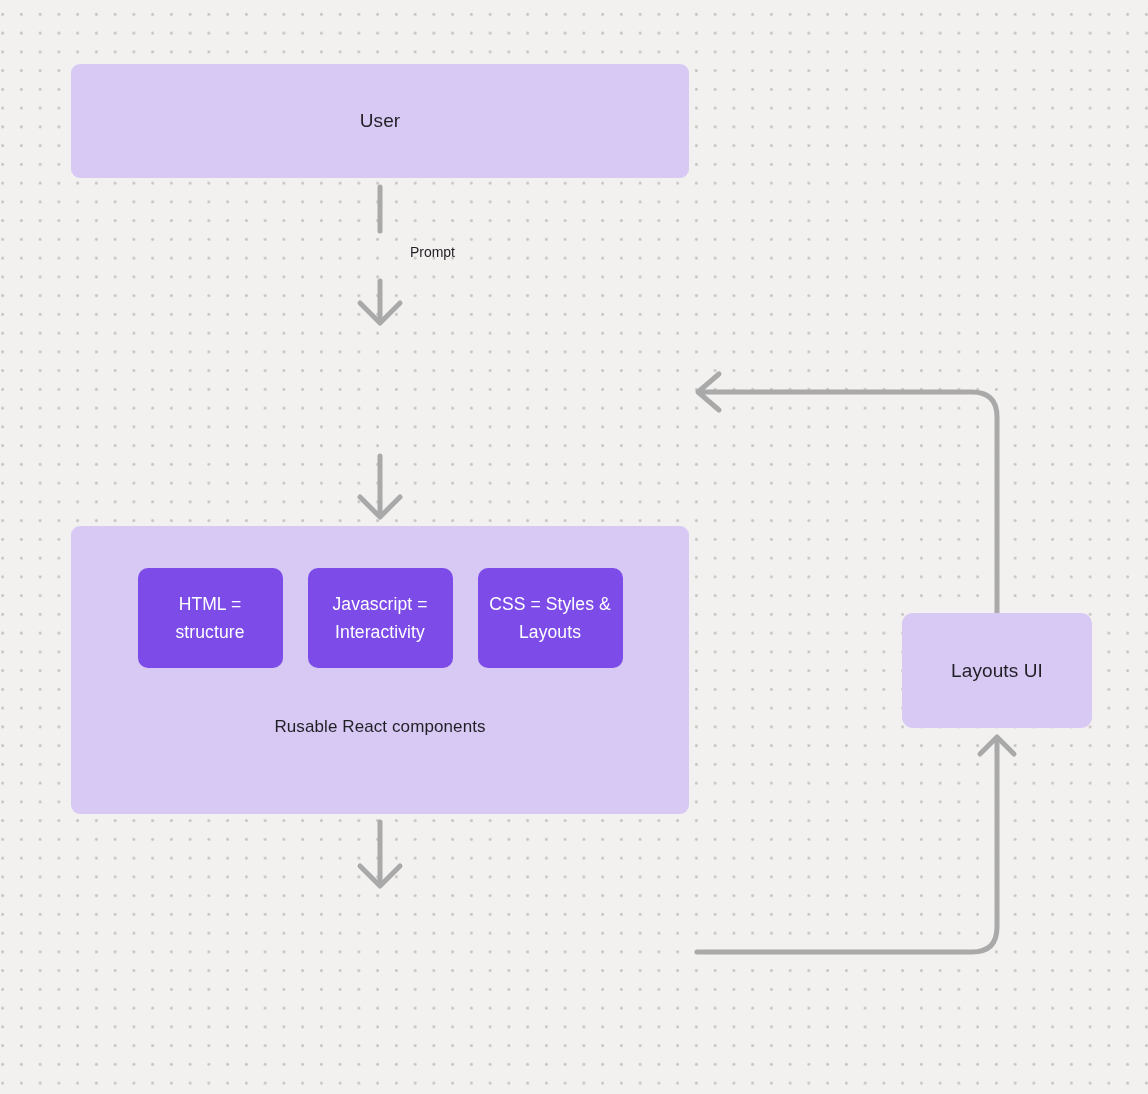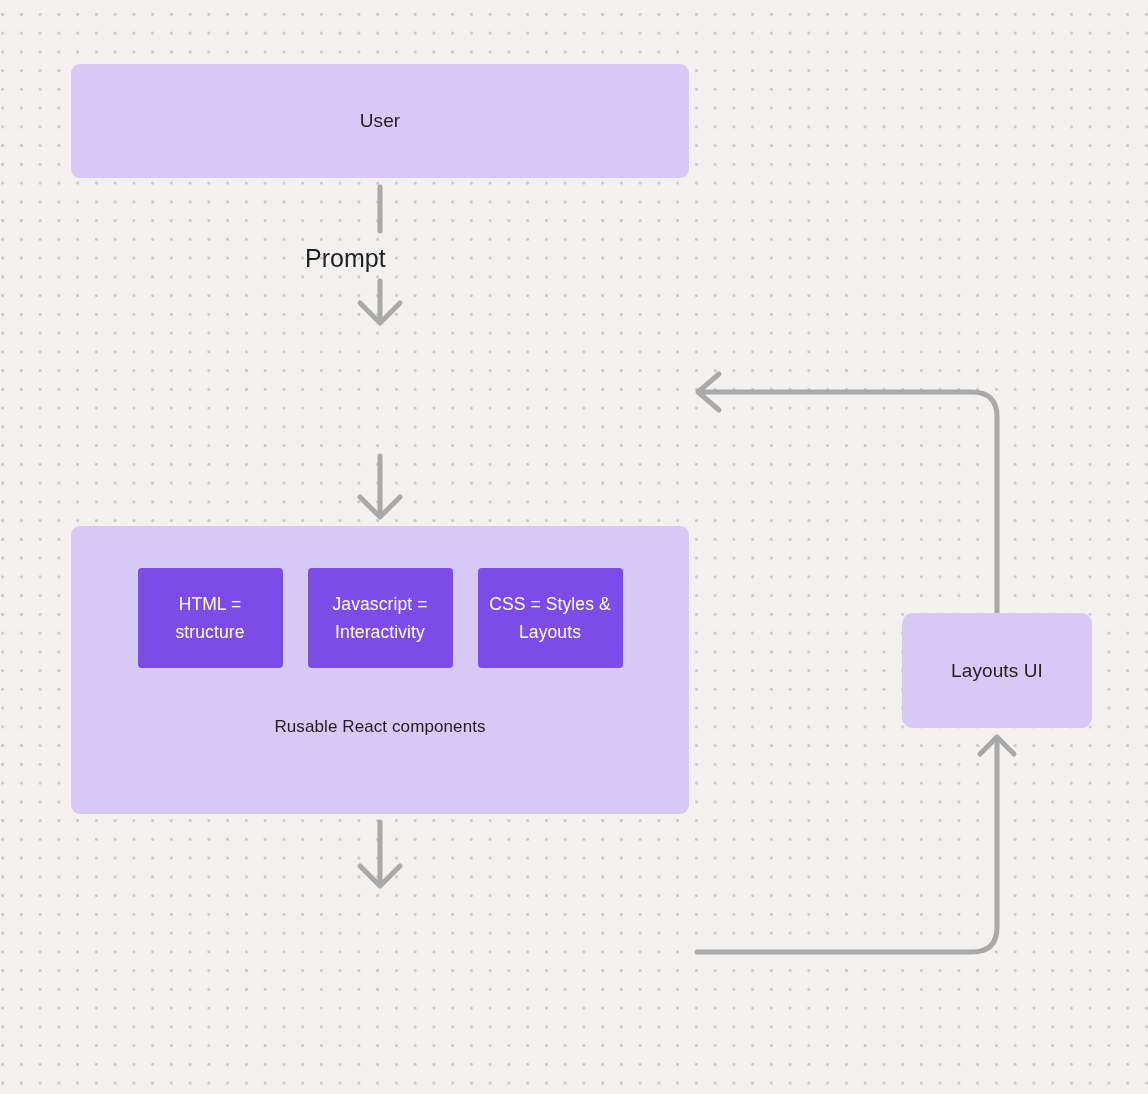--- a/index.html
+++ b/index.html
@@ -55,37 +55,37 @@
   #node-render-ui     { left: 902px; top: 613px; width: 190px; height: 115px; border-radius: 11px; }
 
   .chips-row {
     position: absolute; top: 42px; left: 0; right: 0;
     display: flex; justify-content: center; gap: 25px;
   }
   .chip {
     width: 145px; height: 100px;
     background: var(--chip-fill, #7c4be8);
     color: var(--chip-text, #ffffff);
-    border-radius: 4px;
+    border-radius: 10px;
     display: flex; align-items: center; justify-content: center;
     text-align: center;
     font-size: 17.5px; font-weight: 500;
     line-height: 1.62;
     padding: 0 11px;
   }
   .group-label {
     position: absolute; top: 191px; left: 0; right: 0;
     text-align: center;
     font-size: 17px;
     color: var(--label-text, #211f26);
   }
   .edge-label {
     position: absolute; left: 305px; top: 244px; width: 150px;
-    text-align: left;
-    font-size: 25px;
+    text-align: right;
+    font-size: 14px;
     color: var(--label-text, #211f26);
   }
 </style>
 </head>
 <body>
 
 <div class="canvas">
 
   <svg class="connector-layer" viewBox="0 0 1148 1094" xmlns="http://www.w3.org/2000/svg">
 

